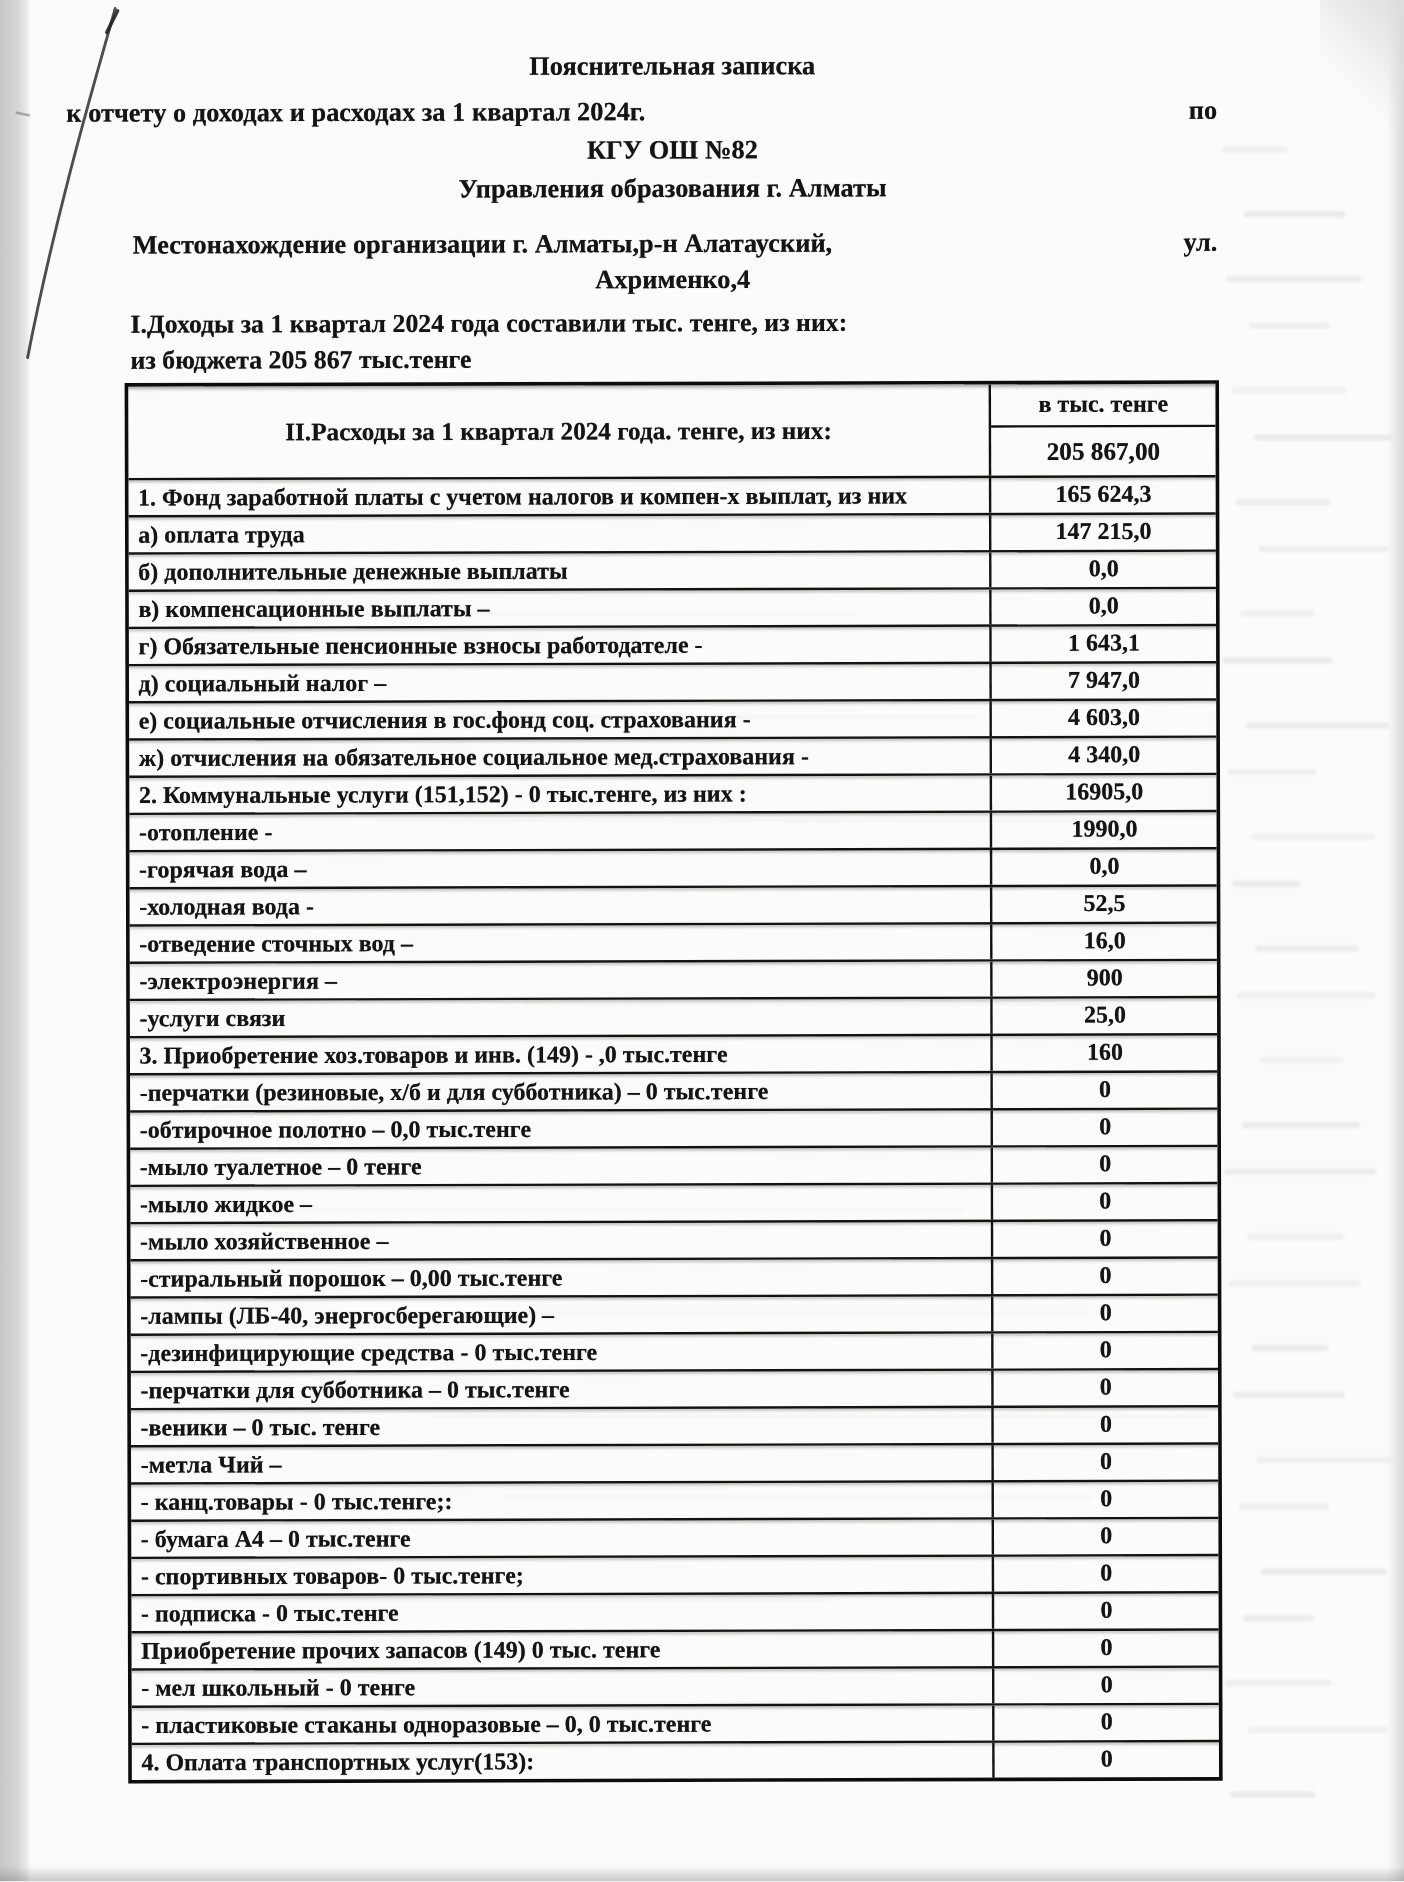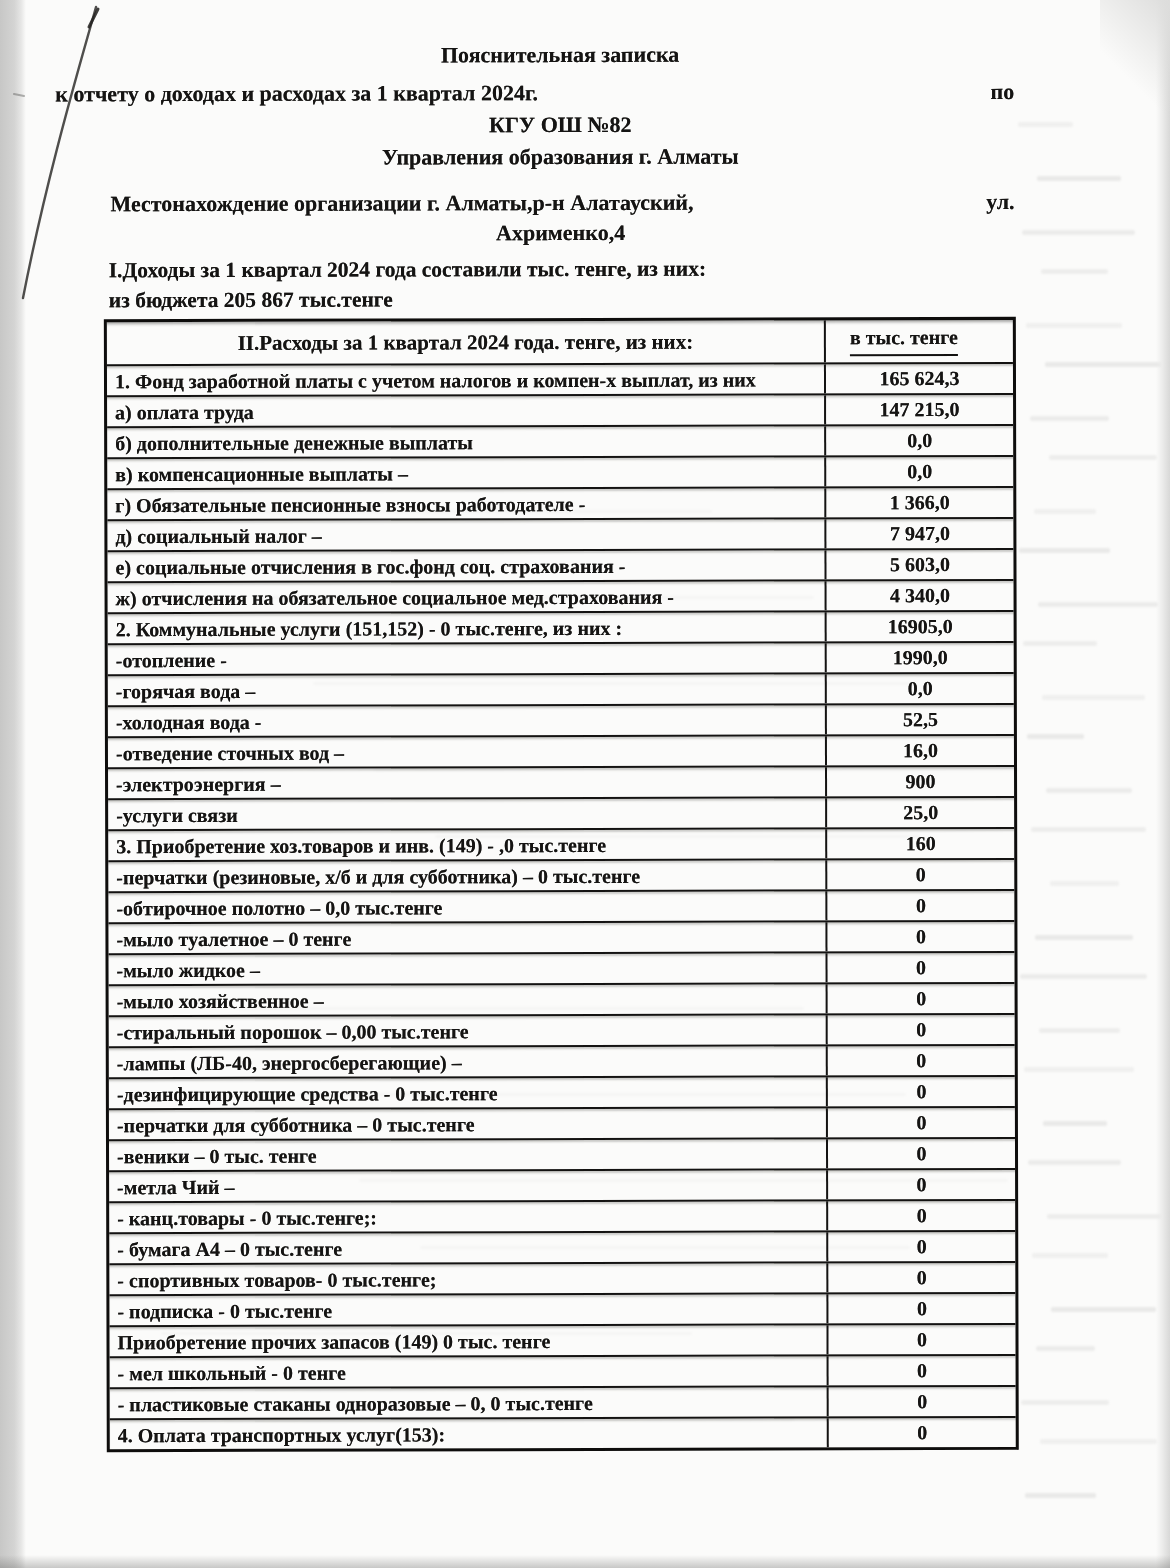--- a/index.html
+++ b/index.html
@@ -37,21 +37,21 @@
   .mt2{margin-top:2px;}
   .pline{padding-left:108px;font-size:21.5px;line-height:30px;}
   .pline.first{margin-top:6px;}
 
   
   .xtable{margin:4px 0 0 103px;width:912px;border:3px solid #0e0d0c;box-sizing:border-box;}
   .thead{display:flex;border-bottom:2.5px solid #121110;
     box-shadow:inset 0 4px 3px -2px rgba(45,45,42,.4);}
   .hlabel{width:717px;box-sizing:border-box;display:flex;align-items:center;justify-content:center;
     text-align:center;font-size:21px;line-height:26px;padding:8px 6px;}
-  .hvalue{flex:1;border-left:2.5px solid #121110;display:flex;padding-left:24px;}
+  .hvalue{flex:1;border-left:2.5px solid #121110;display:flex;flex-direction:column;}
   .hunit{height:34px;display:flex;align-items:center;justify-content:center;
     border-bottom:2.5px solid #121110;font-size:20px;}
   .htotal{flex:1;min-height:40px;display:flex;align-items:center;justify-content:center;font-size:21px;}
   .row{display:flex;border-bottom:2.5px solid #141312;min-height:29px;
     box-shadow:inset 0 3px 2px -1px rgba(75,75,70,.28);}
   .row:last-child{border-bottom:none;}
   .rlabel{width:717px;box-sizing:border-box;padding:2px 6px 2px 8px;font-size:20px;line-height:24px;
     display:flex;align-items:center;text-align:left;}
   .rvalue{flex:1;border-left:2.5px solid #141312;display:flex;align-items:center;justify-content:center;
     font-size:20px;padding:1px 2px;}
@@ -125,20 +125,21 @@
     <div class="t1">Ахрименко,4</div>
 
     <div class="pline first">I.Доходы за 1 квартал 2024 года составили   тыс. тенге, из них:</div>
     <div class="pline">из бюджета 205 867 тыс.тенге</div>
 
     <div class="xtable">
       <div class="thead">
         <div class="hlabel">II.Расходы за 1 квартал 2024 года. тенге, из них:</div>
         <div class="hvalue">
           <div class="hunit">в тыс. тенге</div>
+          <div class="htotal">205 867,00</div>
         </div>
       </div>
       <div id="rows">
           <div class="row">
             <div class="rlabel">1. Фонд заработной платы с учетом налогов и компен-х выплат, из них</div>
             <div class="rvalue">165 624,3</div>
           </div>
           <div class="row">
             <div class="rlabel">а) оплата труда</div>
             <div class="rvalue">147 215,0</div>
@@ -146,29 +147,29 @@
           <div class="row">
             <div class="rlabel">б) дополнительные денежные выплаты</div>
             <div class="rvalue">0,0</div>
           </div>
           <div class="row">
             <div class="rlabel">в) компенсационные выплаты –</div>
             <div class="rvalue">0,0</div>
           </div>
           <div class="row">
             <div class="rlabel">г) Обязательные пенсионные взносы работодателе -</div>
-            <div class="rvalue">1 366,0</div>
+            <div class="rvalue">1 643,1</div>
           </div>
           <div class="row">
             <div class="rlabel">д) социальный налог –</div>
             <div class="rvalue">7 947,0</div>
           </div>
           <div class="row">
             <div class="rlabel">е) социальные отчисления в гос.фонд соц. страхования -</div>
-            <div class="rvalue">5 603,0</div>
+            <div class="rvalue">4 603,0</div>
           </div>
           <div class="row">
             <div class="rlabel">ж) отчисления на обязательное социальное мед.страхования -</div>
             <div class="rvalue">4 340,0</div>
           </div>
           <div class="row">
             <div class="rlabel">2. Коммунальные услуги (151,152) - 0 тыс.тенге, из них :</div>
             <div class="rvalue">16905,0</div>
           </div>
           <div class="row">

